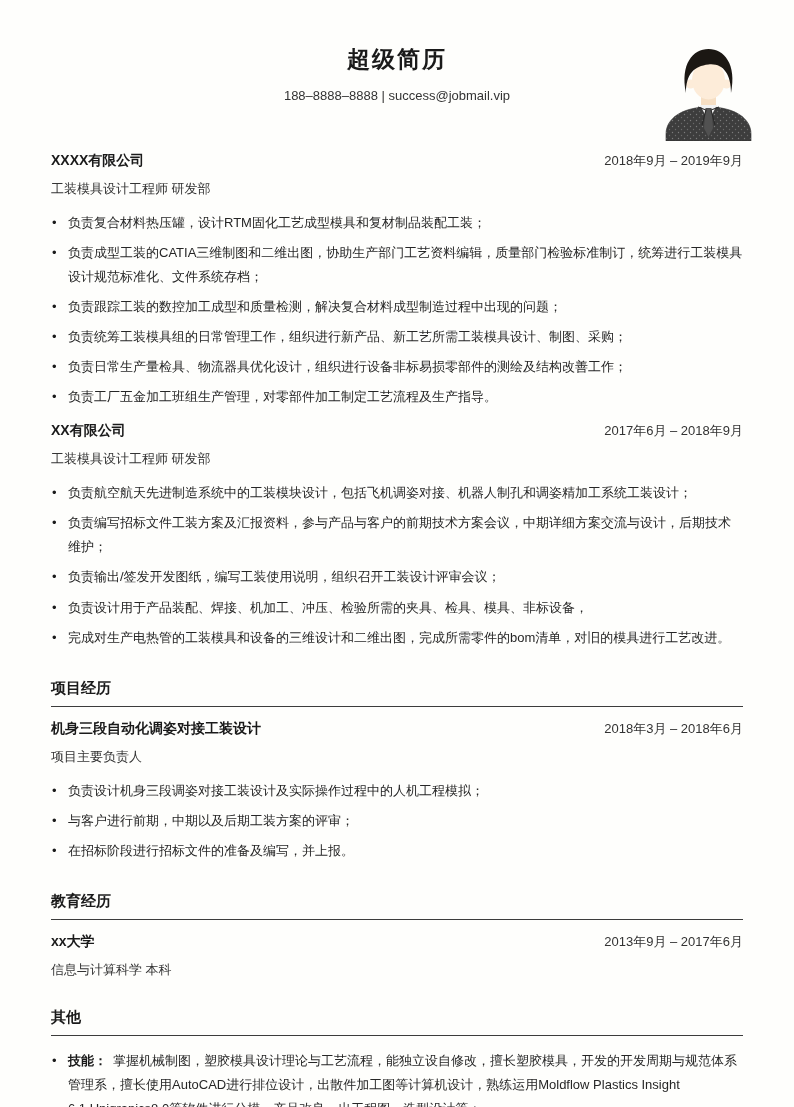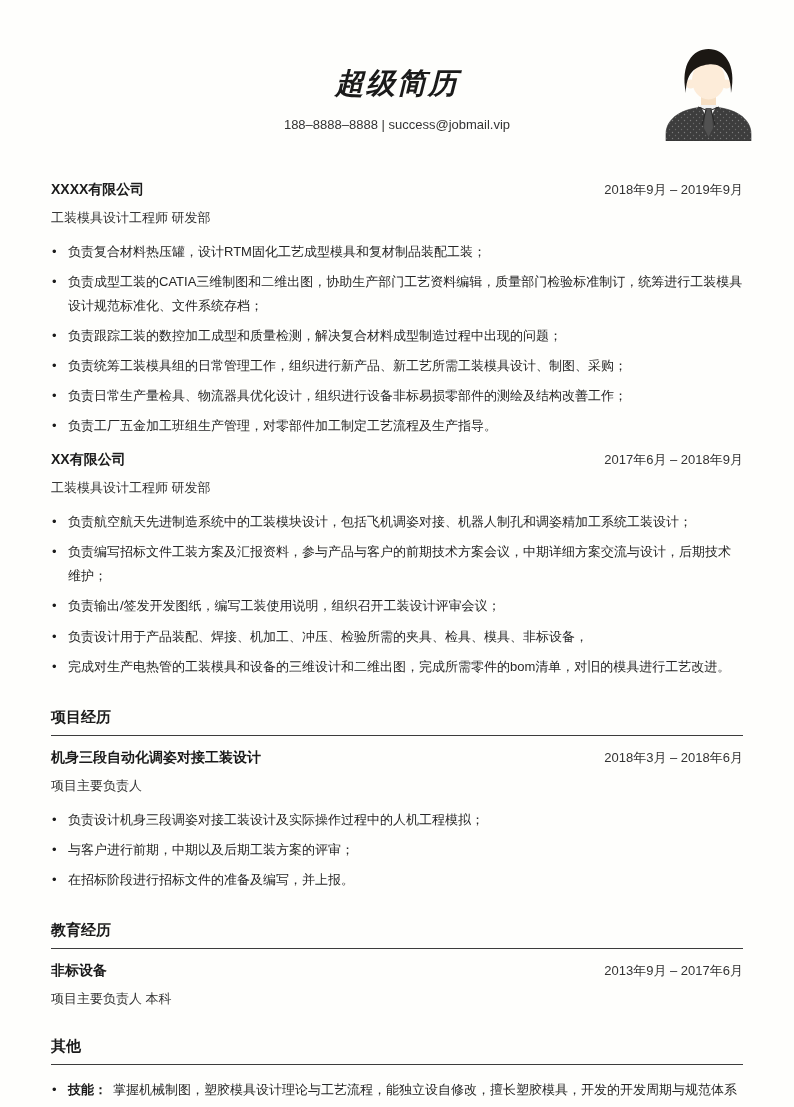--- a/index.html
+++ b/index.html
@@ -10,26 +10,25 @@
     background:#fefefc;
     font-family:"Liberation Sans","DejaVu Sans",sans-serif;
     color:#262626;
     overflow:hidden;
     box-sizing:border-box;
   }
   .content { padding:0 51px; }
 
   .doc-title {
     text-align:center;
-    padding-top:64px;
-    font-size:29px;
+    padding-top:44px;
+    font-size:23px;
     font-weight:bold;
     color:#1a1a1a;
     letter-spacing:2px;
-    font-style:italic;
   }
   .contact-line {
     text-align:center;
     margin-top:13px;
     font-size:13px;
     color:#333333;
   }
 
   .avatar-box {
     position:absolute;
@@ -161,24 +160,24 @@
           <li>与客户进行前期，中期以及后期工装方案的评审；</li>
           <li>在招标阶段进行招标文件的准备及编写，并上报。</li>
         </ul>
       </div>
     </div>
 
     <div class="section">
       <div class="section-title">教育经历</div>
       <div class="entry">
         <div class="entry-header">
-          <span class="entry-company">非标设备</span>
+          <span class="entry-company">xx大学</span>
           <span class="entry-date">2013年9月 – 2017年6月</span>
         </div>
-        <div class="entry-role">项目主要负责人 本科</div>
+        <div class="entry-role">信息与计算科学 本科</div>
       </div>
     </div>
 
     <div class="section">
       <div class="section-title">其他</div>
       <ul class="bullets">
         <li>
           <span class="item-label">技能：</span><span>掌握机械制图，塑胶模具设计理论与工艺流程，能独立设自修改，擅长塑胶模具，开发的开发周期与规范体系管理系，擅长使用AutoCAD进行排位设计，出散件加工图等计算机设计，熟练运用Moldflow Plastics Insight 6.1,Unigrapics8.0等软件进行分模，产品改良，出工程图，造型设计等；</span>
         </li>
 

